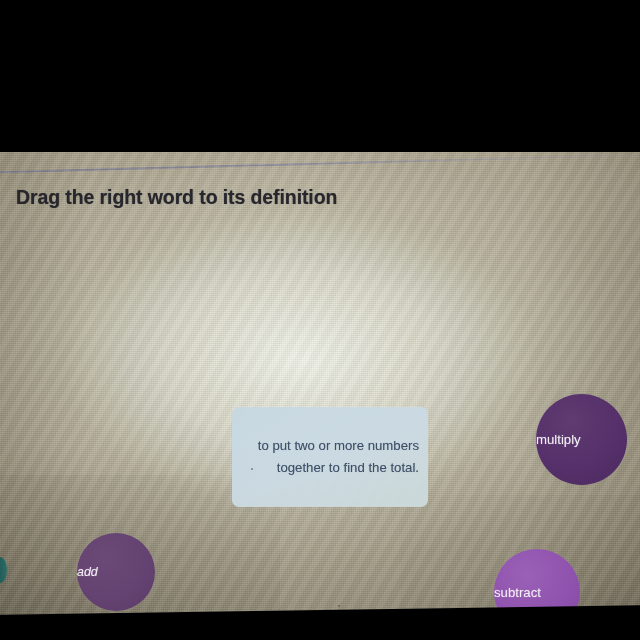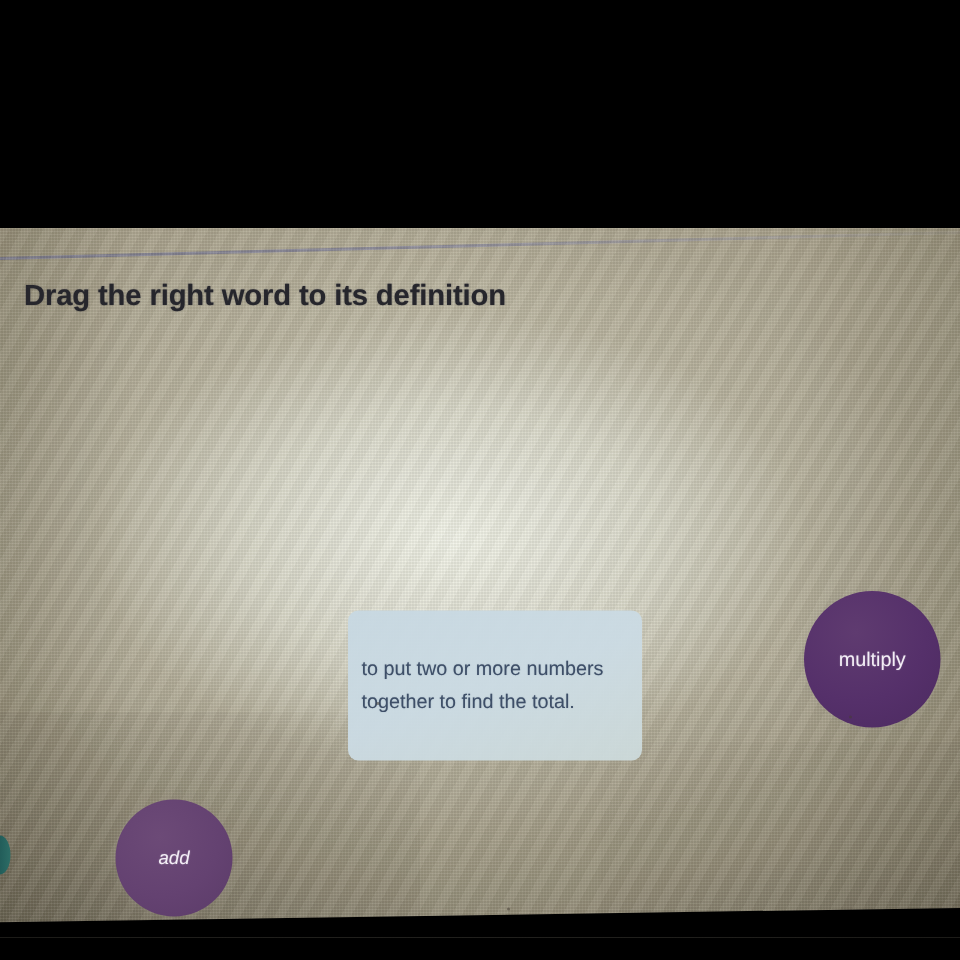--- a/index.html
+++ b/index.html
@@ -149,33 +149,32 @@
         rgba(203,219,228,0.95) 50%,
         rgba(206,220,221,0.92) 100%);
     box-sizing: border-box;
     display: flex;
     align-items: center;
     justify-content: center;
   }
   #definition-text {
     font-size: 13.2px;
     line-height: 22.5px;
-    text-align: left;
+    text-align: right;
     color: #3e4f68;
     padding: 0 9px;
     text-shadow: 0 0 0.8px rgba(62,79,104,0.40);
   }
 
   
   .word-bubble {
     position: absolute;
     border-radius: 50%;
     display: flex;
     align-items: center;
-    justify-content: center;
     color: #f3eef6;
     font-size: 13.2px;
     text-align: center;
     text-shadow: 0 0 1.2px rgba(255,255,255,0.35);
     box-sizing: border-box;
     user-select: none;
     cursor: grab;
   }
   #bubble-add {
     left: 77px;
@@ -296,20 +295,23 @@
       </div>
 
       <div class="word-bubble" id="bubble-add">
         <span>add</span>
       </div>
 
       <div class="word-bubble" id="bubble-multiply">
         <span>multiply</span>
       </div>
 
+      <div class="word-bubble" id="bubble-subtract">
+        <span>subtract</span>
+      </div>
 
     </div>
 
     <div class="speck" id="speck-1"></div>
     <div class="speck" id="speck-2"></div>
     <div class="speck" id="speck-3"></div>
 
     <div id="edge-sliver"></div>
 
     <div id="scanlines"></div>

